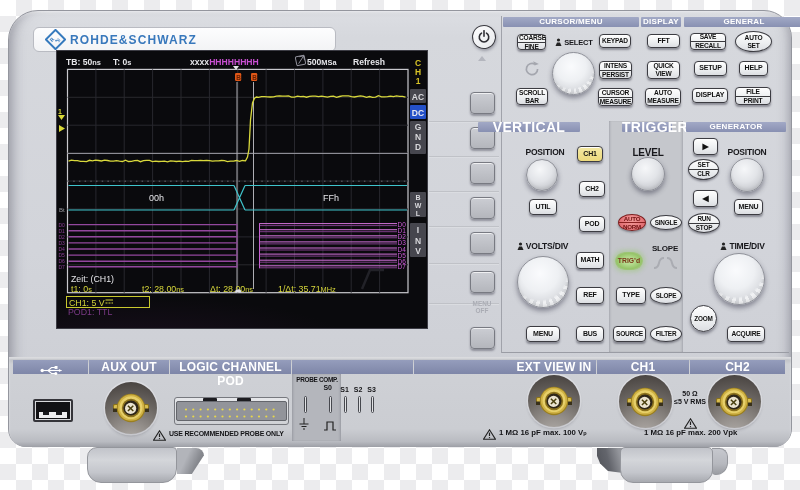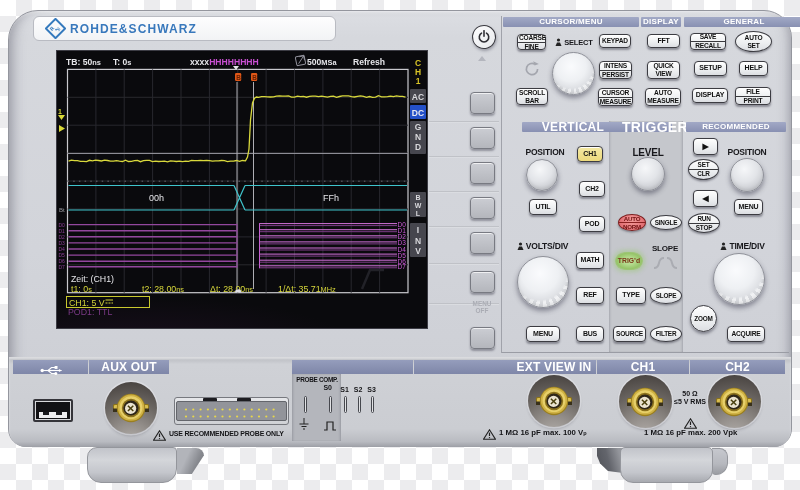--- a/index.html
+++ b/index.html
@@ -19,21 +19,21 @@
 background:linear-gradient(115deg,#b2b4ba 35%,#888a90 68%,#6e7076);
 clip-path:polygon(0 0,100% 0,100% 28%,55% 100%,0 100%);border-radius:0 8px 0 0}
 #footr0{position:absolute;left:597px;top:448px;width:26px;height:25px;
 background:linear-gradient(255deg,#94969c 15%,#63656c 55%,#505258);
 clip-path:polygon(0 0,100% 0,100% 100%,42% 92%,12% 62%,0 32%)}
 #footr1{left:620px;width:93px;height:36px;border-radius:5px 5px 13px 13px}
 #footr2{position:absolute;left:712px;top:448px;width:16px;height:27px;
 background:linear-gradient(180deg,#c6c8ce,#b6b8be 60%,#9a9ca2);border-radius:0 9px 13px 4px;border:1px solid #94969c;border-left:none}
 #screen{position:absolute;left:57px;top:51px;width:370px;height:277px;background:#0a0a0d;
 box-shadow:0 0 0 1px #3c3c44,inset 0 4px 8px rgba(0,0,0,.6)}
-.badge{position:absolute;left:33px;top:16px;width:303px;height:25px;background:linear-gradient(180deg,#fdfdfe,#f2f3f5);
+.badge{position:absolute;left:33px;top:27px;width:303px;height:25px;background:linear-gradient(180deg,#fdfdfe,#f2f3f5);
 border:1px solid #b9bbc2;border-radius:6px;display:flex;align-items:center;padding-left:8px}
 .rs{color:#3878bc;font-weight:bold;font-size:12px;letter-spacing:1.1px;white-space:nowrap}
 .mdl{margin-left:7px;color:#2e2e33;font-size:10.5px;line-height:9.5px;white-space:nowrap}
 .mdl b{font-size:10.6px;letter-spacing:-0.2px}
 .mdl span{font-size:7.2px;color:#4a4a52}
 .secbar{position:absolute;background:linear-gradient(180deg,#a2a9c6,#8890b2);color:#fff;font-weight:bold;
 text-align:center;letter-spacing:0.3px;border-radius:1px}
 #pleft{position:absolute;left:501px;top:16px;width:1px;height:337px;background:#a0a2aa}
 #pbot{position:absolute;left:502px;top:352px;width:287px;height:1px;background:#9a9ca4}
 #trigbg{position:absolute;left:609px;top:121px;width:74px;height:231px;background:#c5c7cc;
@@ -286,23 +286,23 @@
     <div class="groove" style="top:120.5px"></div>
     <div class="groove" style="top:155.5px"></div>
     <div class="groove" style="top:190.5px"></div>
     <div class="groove" style="top:225.5px"></div>
     <div class="groove" style="top:262.5px"></div>
     <div class="groove" style="top:303px"></div>
     <div class="menuoff">MENU<br>OFF</div>
 <div class="secbar" style="left:503px;top:16.5px;width:136px;height:10px;font-size:8px;line-height:10px">CURSOR/MENU</div>
     <div class="secbar" style="left:641px;top:16.5px;width:40px;height:10px;font-size:8px;line-height:10px">DISPLAY</div>
     <div class="secbar" style="left:684px;top:16.5px;width:120px;height:10px;font-size:8px;line-height:10px">GENERAL</div>
-    <div class="secbar" style="left:522px;top:121.5px;width:102px;height:10px;font-size:12px;line-height:10px">VERTICAL</div>
+    <div class="secbar" style="left:478px;top:121.5px;width:102px;height:10px;font-size:14px;line-height:10px">VERTICAL</div>
     <div class="secbar" style="left:622px;top:121.5px;width:50px;height:10px;font-size:14px;line-height:10px">TRIGGER</div>
-    <div class="secbar" style="left:686px;top:121.5px;width:100px;height:10px;font-size:8px;line-height:10px">RECOMMENDED</div>
+    <div class="secbar" style="left:686px;top:121.5px;width:100px;height:10px;font-size:8px;line-height:10px">GENERATOR</div>
     <div class="btn" style="left:517px;top:34px;width:29px;height:16px;font-size:6.6px;line-height:7.8px">
       <span style="border-bottom:1px solid #3a3a3e;padding:0 1px">COARSE</span>
       <span>FINE</span>
     </div>
     <div class="plab2" style="left:552px;top:38px;width:44px;font-size:7.5px;"><svg width="7" height="8" viewBox="0 0 7 8" style="vertical-align:-1px">
         <circle cx="3.5" cy="2" r="1.6" fill="#222"></circle>
         <path d="M0.5 8 L2 4.5 h3 L6.5 8 z" fill="#222"></path>
       </svg> SELECT</div>
     <div class="knob bigknob" style="left:551.5px;top:51.5px;width:43.0px;height:43.0px"></div>
     <div class="btn" style="left:599px;top:34px;width:32px;height:14px;font-size:6.6px;line-height:7.8px">
@@ -438,20 +438,21 @@
       </svg> TIME/DIV</div>
     <div class="knob bigknob" style="left:713px;top:252.5px;width:52px;height:52px"></div>
     <div class="ebtn zbtn" style="left:690px;top:305px;width:27px;height:27px;font-size:6.4px;line-height:27px">
       <span>ZOOM</span>
     </div>
     <div class="btn" style="left:727px;top:326px;width:38px;height:16px;font-size:6.6px;line-height:7.8px">
       <span>ACQUIRE</span>
     </div>
 <div class="cbar" style="left:13px;width:75px"></div>
     <div class="cbar" style="left:89px;width:80px">AUX OUT</div>
+    <div class="cbar" style="left:170px;width:121px">LOGIC CHANNEL POD</div>
     <div class="cbar" style="left:292px;width:121px"></div>
     <div class="cbar" style="left:414px;width:182px"></div>
     <div class="cbar" style="left:597px;width:92px">CH1</div>
     <div class="cbar" style="left:690px;width:95px">CH2</div>
     <div class="cbar" style="left:499px;width:110px;background:none">EXT VIEW IN</div>
     <div style="position:absolute;left:40px;top:362px"><svg width="22" height="11" viewBox="0 0 22 11">
         <g stroke="#fff" stroke-width="1.1" fill="none">
           <line x1="3" y1="5.5" x2="18" y2="5.5"></line>
           <path d="M8 5.5 l3.5 -3 h3.5 M8 5.5 l3.5 3 h3.5"></path>
         </g>

